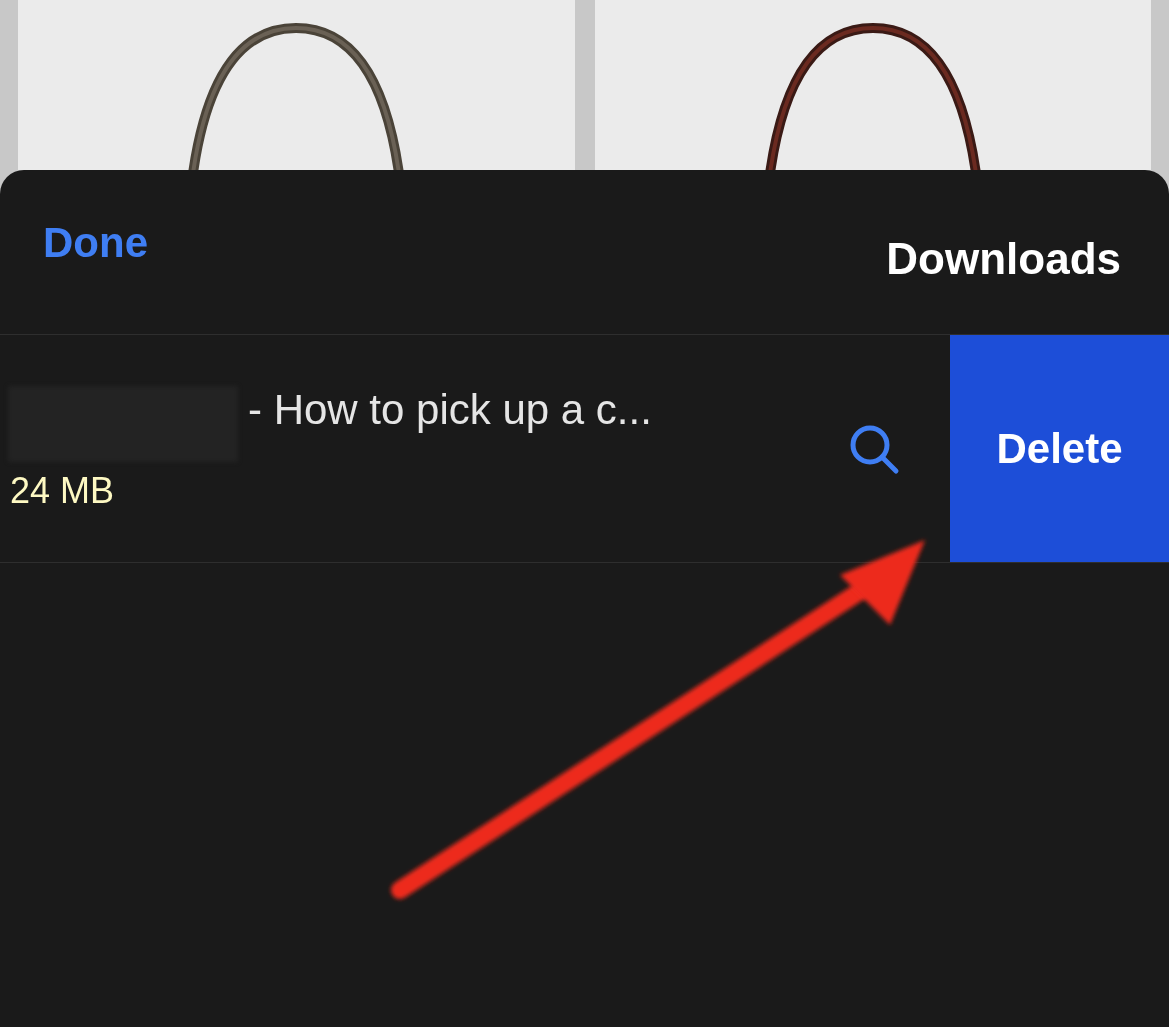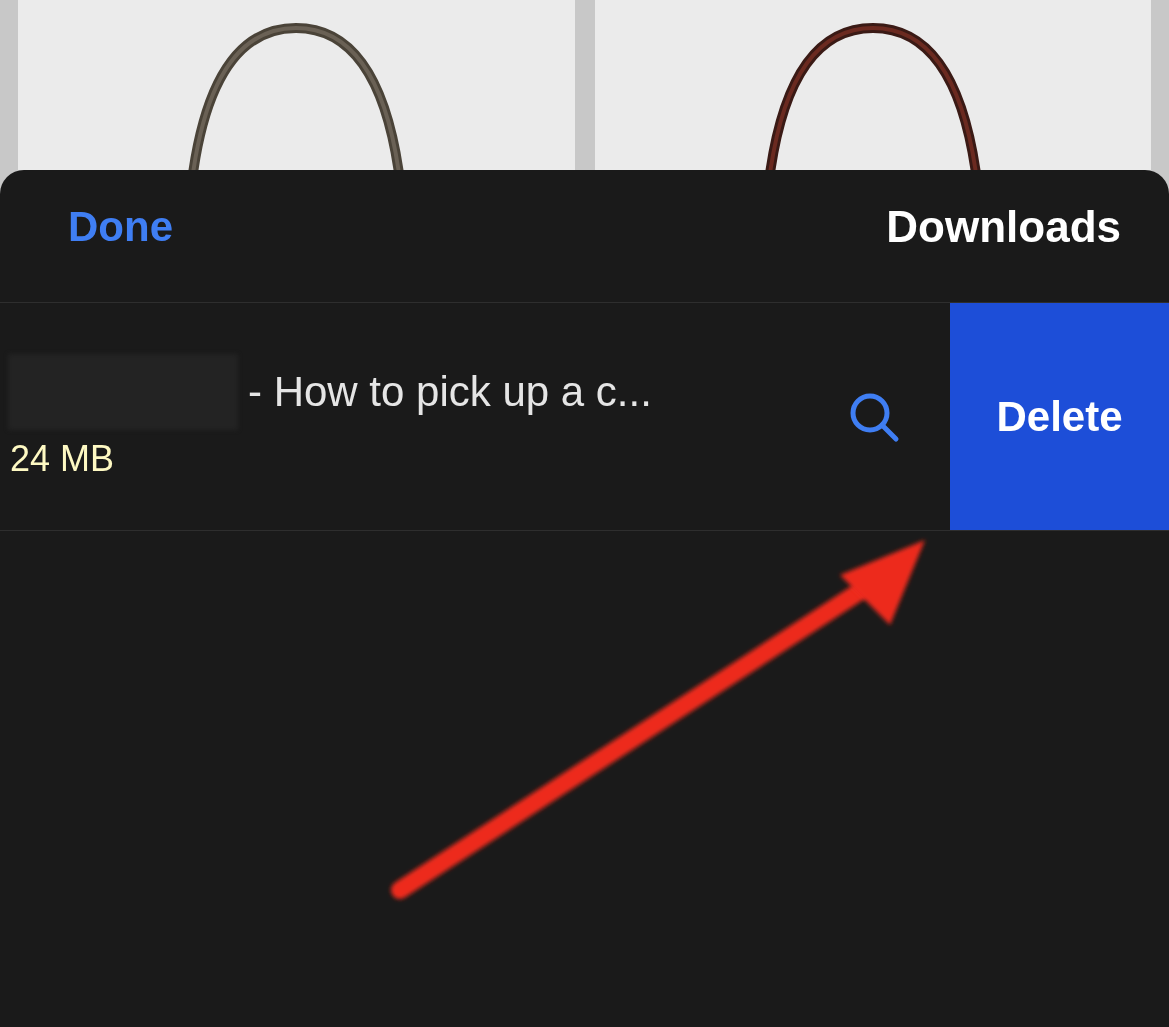--- a/index.html
+++ b/index.html
@@ -51,41 +51,42 @@
       right: 0;
       bottom: 0;
       background: #1a1a1a;
       border-radius: 24px 24px 0 0;
     }
     
     .sheet-header {
       display: flex;
       align-items: center;
       justify-content: space-between;
-      padding: 32px 48px 50px 68px;
+      padding: 32px 48px 50px 43px;
       border-bottom: 1px solid #2e2e2e;
     }
     
     .header-btn {
       font-size: 42px;
       font-weight: 400;
       color: #3f7ef3;
       background: none;
       border: none;
       cursor: pointer;
     }
     
     .header-btn.done {
       font-weight: 600;
     }
     
     .header-title {
       font-size: 44px;
       font-weight: 600;
       color: #ffffff;
+      margin-top: 32px;
     }
     
     .download-row {
       display: flex;
       align-items: stretch;
       border-bottom: 1px solid #2e2e2e;
       height: 228px;
       position: relative;
     }
     
@@ -100,21 +101,20 @@
     .download-info {
       flex: 1;
       min-width: 0;
       display: flex;
       flex-direction: column;
       gap: 8px;
     }
     
     .download-title-wrap {
       display: flex;
-      align-items: center;
       gap: 10px;
     }
     
     .redacted-box {
       width: 230px;
       height: 76px;
       background: #232323;
       border-radius: 2px;
       filter: blur(2px);
     }

